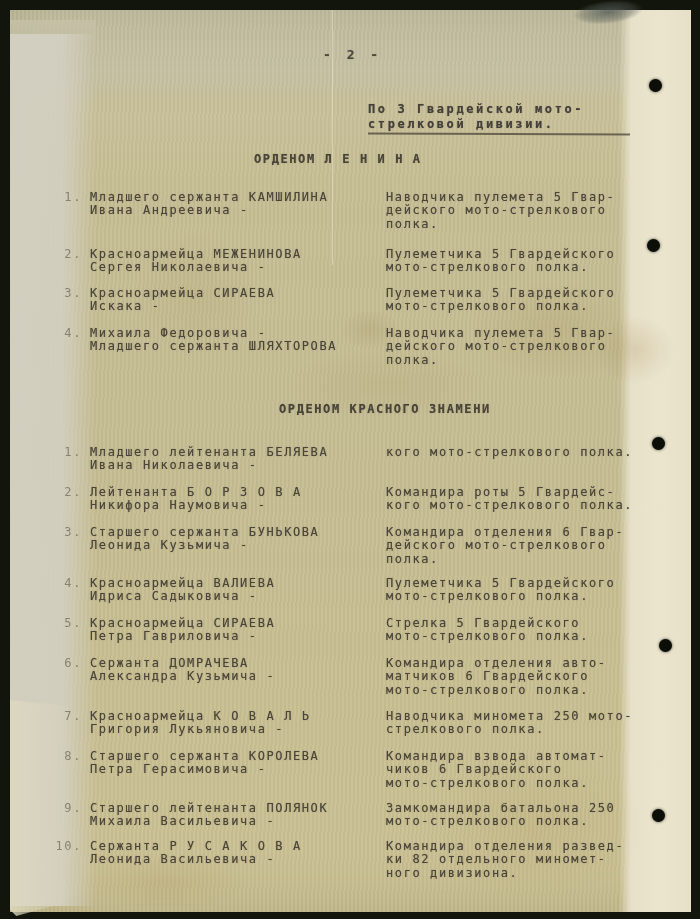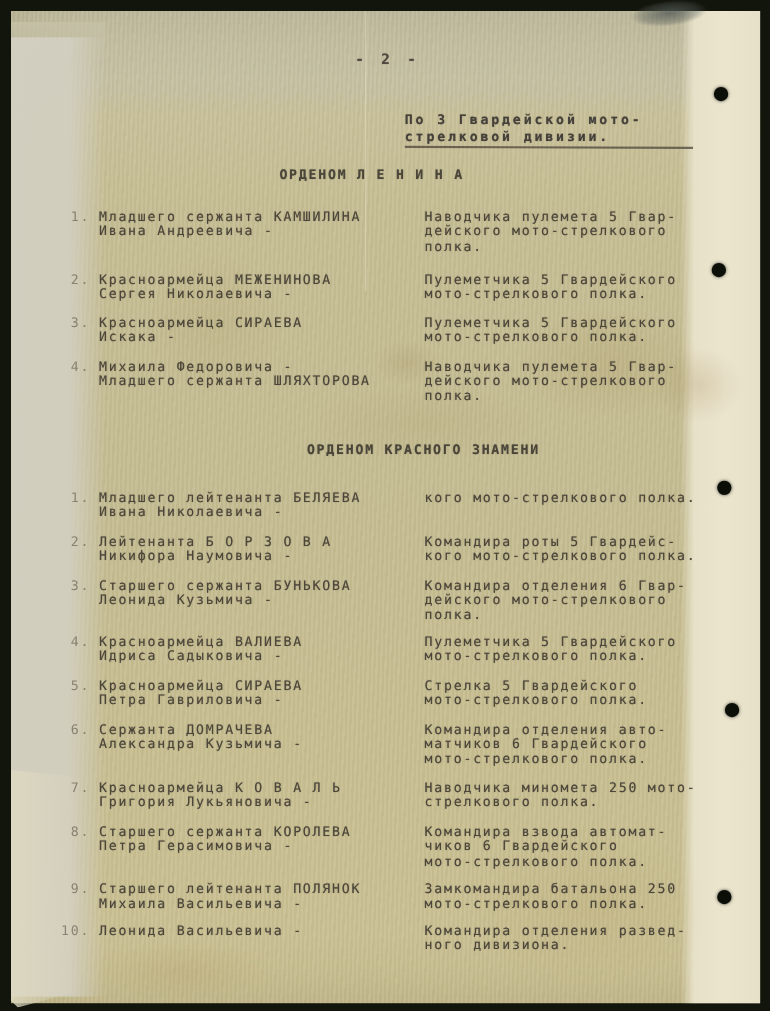--- a/index.html
+++ b/index.html
@@ -270,24 +270,26 @@
             <div class="line">Михаила Васильевича -</div>
           </div>
           <div class="what typed">
             <div class="line">Замкомандира батальона 250</div>
             <div class="line">мото-стрелкового полка.</div>
           </div>
         </div>
         <div class="entry" style="top: 830px;">
           <div class="num line">10.</div>
           <div class="who typed">
+            <div class="line">Сержанта Р У С А К О В А</div>
             <div class="line">Леонида Васильевича -</div>
           </div>
           <div class="what typed">
             <div class="line">Командира отделения развед-</div>
+            <div class="line">ки 82 отдельного миномет-</div>
             <div class="line">ного дивизиона.</div>
           </div>
         </div>
       </div>
   </div>
 
   <div class="hole" style="left:649px;top:79px;"></div>
   <div class="hole" style="left:647px;top:239px;"></div>
   <div class="hole" style="left:652px;top:437px;"></div>
   <div class="hole" style="left:659px;top:639px;"></div>

